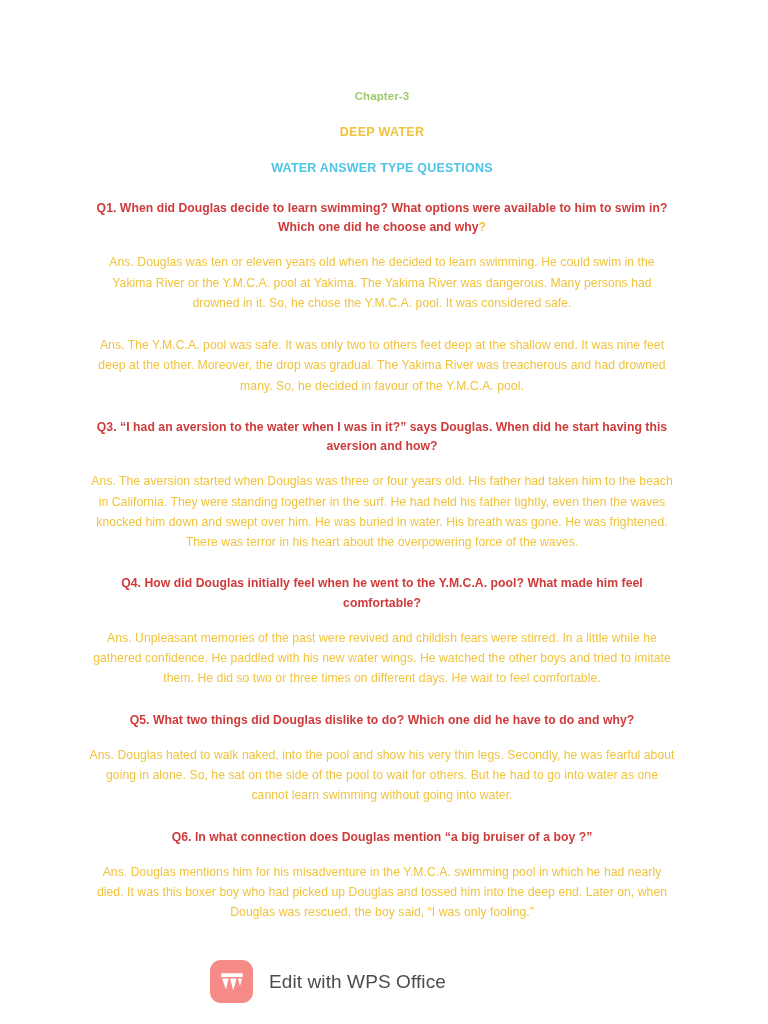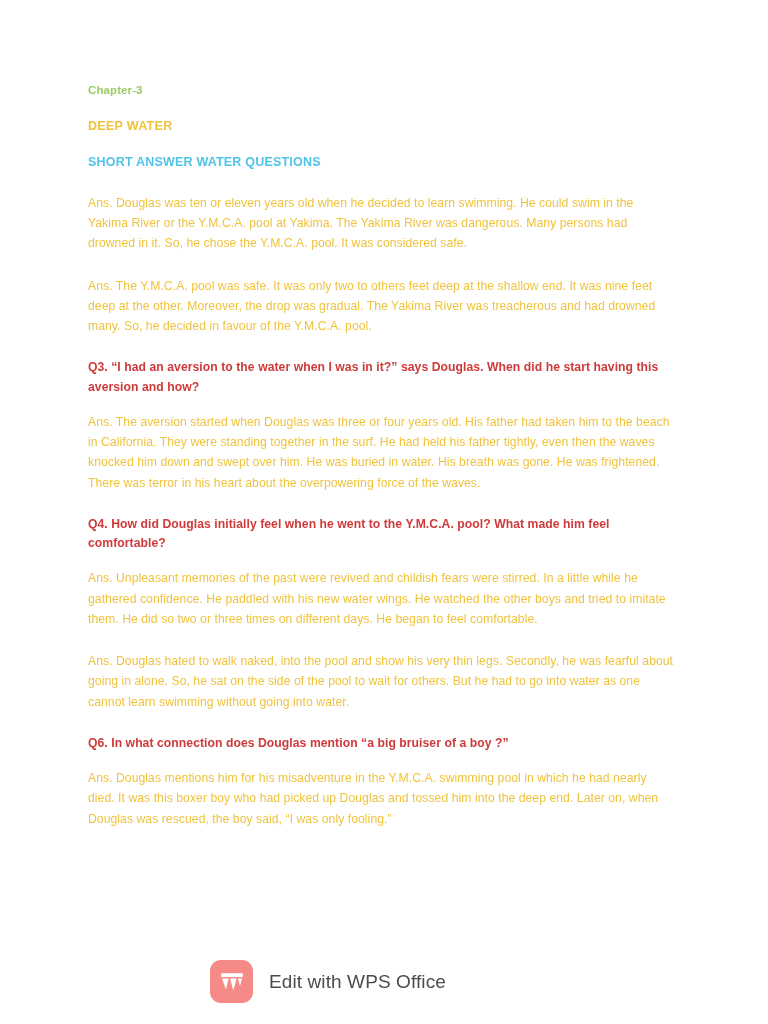--- a/index.html
+++ b/index.html
@@ -22,22 +22,23 @@
     top: 0;
     width: 768px;
     height: 1024px;
     background: #ffffff;
     box-sizing: border-box;
   }
 
   .doc-body {
     position: absolute;
     left: 88px;
-    top: 84px;
+    top: 90px;
     width: 588px;
+    text-align: center;
   }
 
   
   .chapter-label {
     font-size: 11.5px;
     font-weight: 700;
     color: #9ccb6a;
     letter-spacing: 0.1px;
     margin: 0 0 21px 0;
     line-height: 1.2;
@@ -125,41 +126,43 @@
 <body>
 
 <div class="page">
 
   <div class="doc-body">
 
     <p class="chapter-label">Chapter-3</p>
 
     <p class="doc-title">DEEP WATER</p>
 
-    <p class="section-title">SHORT ANSWER WATER QUESTIONS</p>
+    <p class="section-title">WATER ANSWER TYPE QUESTIONS</p>
 
     <div class="qa-block">
+      <p class="question"><span>Q1. When did Douglas decide to learn swimming? What options were available to him to swim in? Which one did he choose and why</span><span class="q-tail">?</span></p>
       <p class="answer">Ans. Douglas was ten or eleven years old when he decided to learn swimming. He could swim in the Yakima River or the Y.M.C.A. pool at Yakima. The Yakima River was dangerous. Many persons had drowned in it. So, he chose the Y.M.C.A. pool. It was considered safe.</p>
     </div>
 
     <div class="qa-block">
       <p class="answer">Ans. The Y.M.C.A. pool was safe. It was only two to others feet deep at the shallow end. It was nine feet deep at the other. Moreover, the drop was gradual. The Yakima River was treacherous and had drowned many. So, he decided in favour of the Y.M.C.A. pool.</p>
     </div>
 
     <div class="qa-block">
       <p class="question"><span>Q3. “I had an aversion to the water when I was in it?” says Douglas. When did he start having this aversion and how?</span><span class="q-tail"></span></p>
       <p class="answer">Ans. The aversion started when Douglas was three or four years old. His father had taken him to the beach in California. They were standing together in the surf. He had held his father tightly, even then the waves knocked him down and swept over him. He was buried in water. His breath was gone. He was frightened. There was terror in his heart about the overpowering force of the waves.</p>
     </div>
 
     <div class="qa-block">
       <p class="question"><span>Q4. How did Douglas initially feel when he went to the Y.M.C.A. pool? What made him feel comfortable?</span><span class="q-tail"></span></p>
-      <p class="answer">Ans. Unpleasant memories of the past were revived and childish fears were stirred. In a little while he gathered confidence. He paddled with his new water wings. He watched the other boys and tried to imitate them. He did so two or three times on different days. He began to feel comfortable.</p>
+      <p class="answer">Ans. Unpleasant memories of the past were revived and childish fears were stirred. In a little while he gathered confidence. He paddled with his new water wings. He watched the other boys and tried to imitate them. He did so two or three times on different days. He wait to feel comfortable.</p>
     </div>
 
     <div class="qa-block">
+      <p class="question"><span>Q5. What two things did Douglas dislike to do? Which one did he have to do and why?</span><span class="q-tail"></span></p>
       <p class="answer">Ans. Douglas hated to walk naked, into the pool and show his very thin legs. Secondly, he was fearful about going in alone. So, he sat on the side of the pool to wait for others. But he had to go into water as one cannot learn swimming without going into water.</p>
     </div>
 
     <div class="qa-block">
       <p class="question"><span>Q6. In what connection does Douglas mention “a big bruiser of a boy ?”</span><span class="q-tail"></span></p>
       <p class="answer">Ans. Douglas mentions him for his misadventure in the Y.M.C.A. swimming pool in which he had nearly died. It was this boxer boy who had picked up Douglas and tossed him into the deep end. Later on, when Douglas was rescued, the boy said, “I was only fooling.”</p>
     </div>
 
   </div>
 

